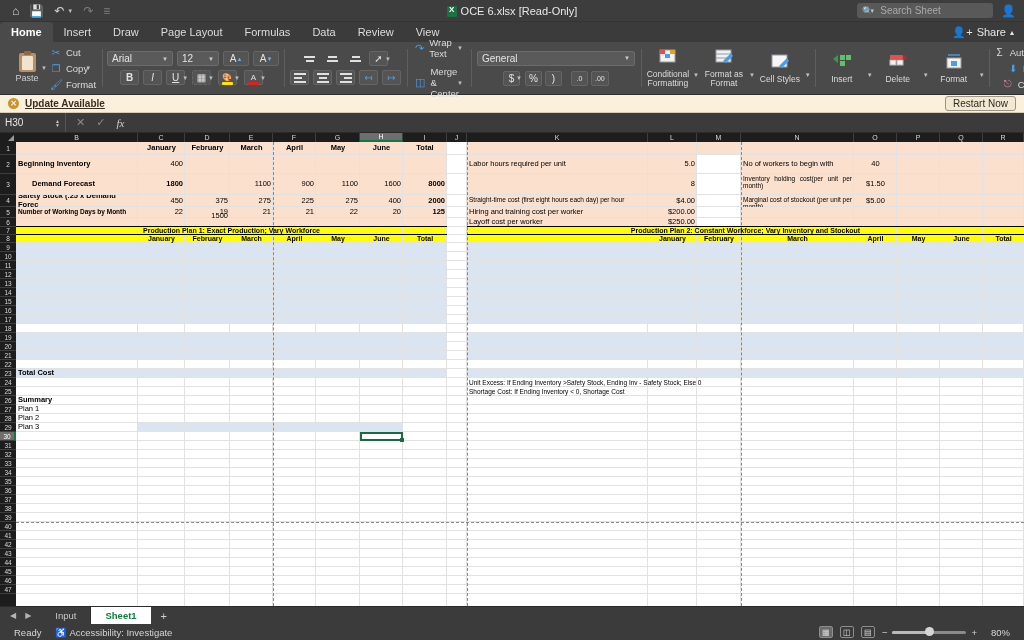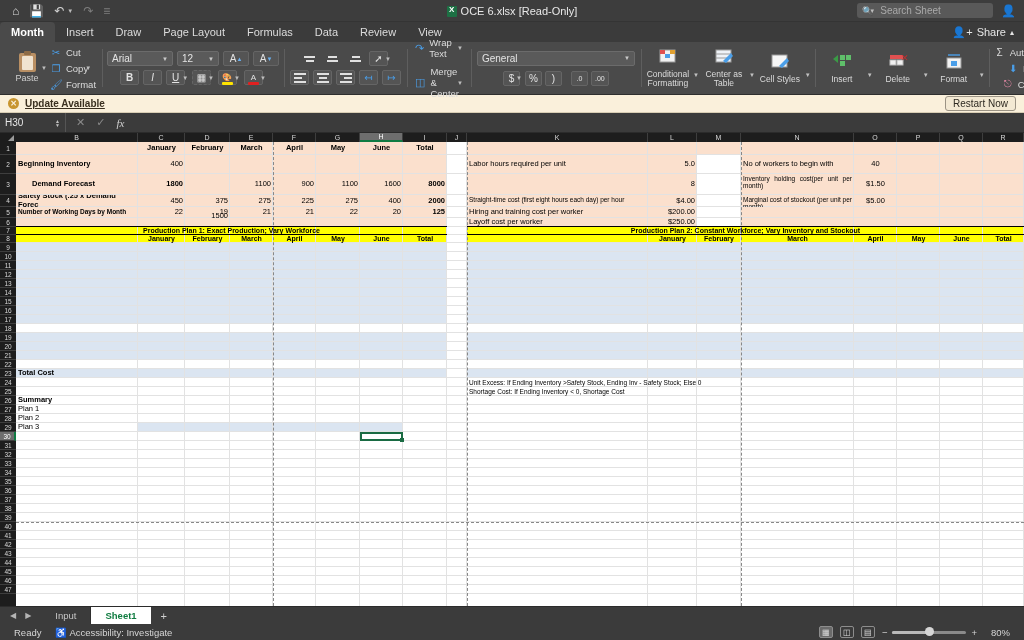--- a/index.html
+++ b/index.html
@@ -279,21 +279,21 @@
       <div class="searchbox">
         <span class="mag">🔍</span>
         <span class="qat-caret">▼</span>
         <input placeholder="Search Sheet" style="">
       </div>
       <span class="person-icon">👤</span>
     </div>
   </div>
 
   <div class="tabbar">
-    <div class="tab active">Month</div>
+    <div class="tab active">Home</div>
     <div class="tab">Insert</div>
     <div class="tab">Draw</div>
     <div class="tab">Page Layout</div>
     <div class="tab">Formulas</div>
     <div class="tab">Data</div>
     <div class="tab">Review</div>
     <div class="tab">View</div>
     <div class="share-wrap">
       <span>👤+</span>
       <span>Share</span>
@@ -470,21 +470,21 @@
       <span class="tiny-caret">▼</span>
       <div class="bigbtn">
         <span class="bigicon">
           <svg width="22" height="20" viewBox="0 0 22 20">
               <rect x="3" y="2" width="15" height="12" fill="#eef2f7" stroke="#9a9a9a"></rect>
               <line x1="3" y1="6" x2="18" y2="6" stroke="#9a9a9a"></line>
               <line x1="3" y1="10" x2="18" y2="10" stroke="#9a9a9a"></line>
               <path d="M10 13 L18 5 L20 8 L13 15 Z" fill="#4a9ee8"></path>
             </svg>
         </span>
-        <span>Center as Table</span>
+        <span>Format as Format</span>
       </div>
       <span class="tiny-caret">▼</span>
       <div class="bigbtn">
         <span class="bigicon">
           <svg width="22" height="20" viewBox="0 0 22 20">
               <rect x="3" y="2" width="15" height="12" fill="#f6f6f6" stroke="#9a9a9a"></rect>
               <path d="M10 13 L18 5 L20 8 L13 15 Z" fill="#4a9ee8"></path>
             </svg>
         </span>
         <span>Cell Styles</span>

